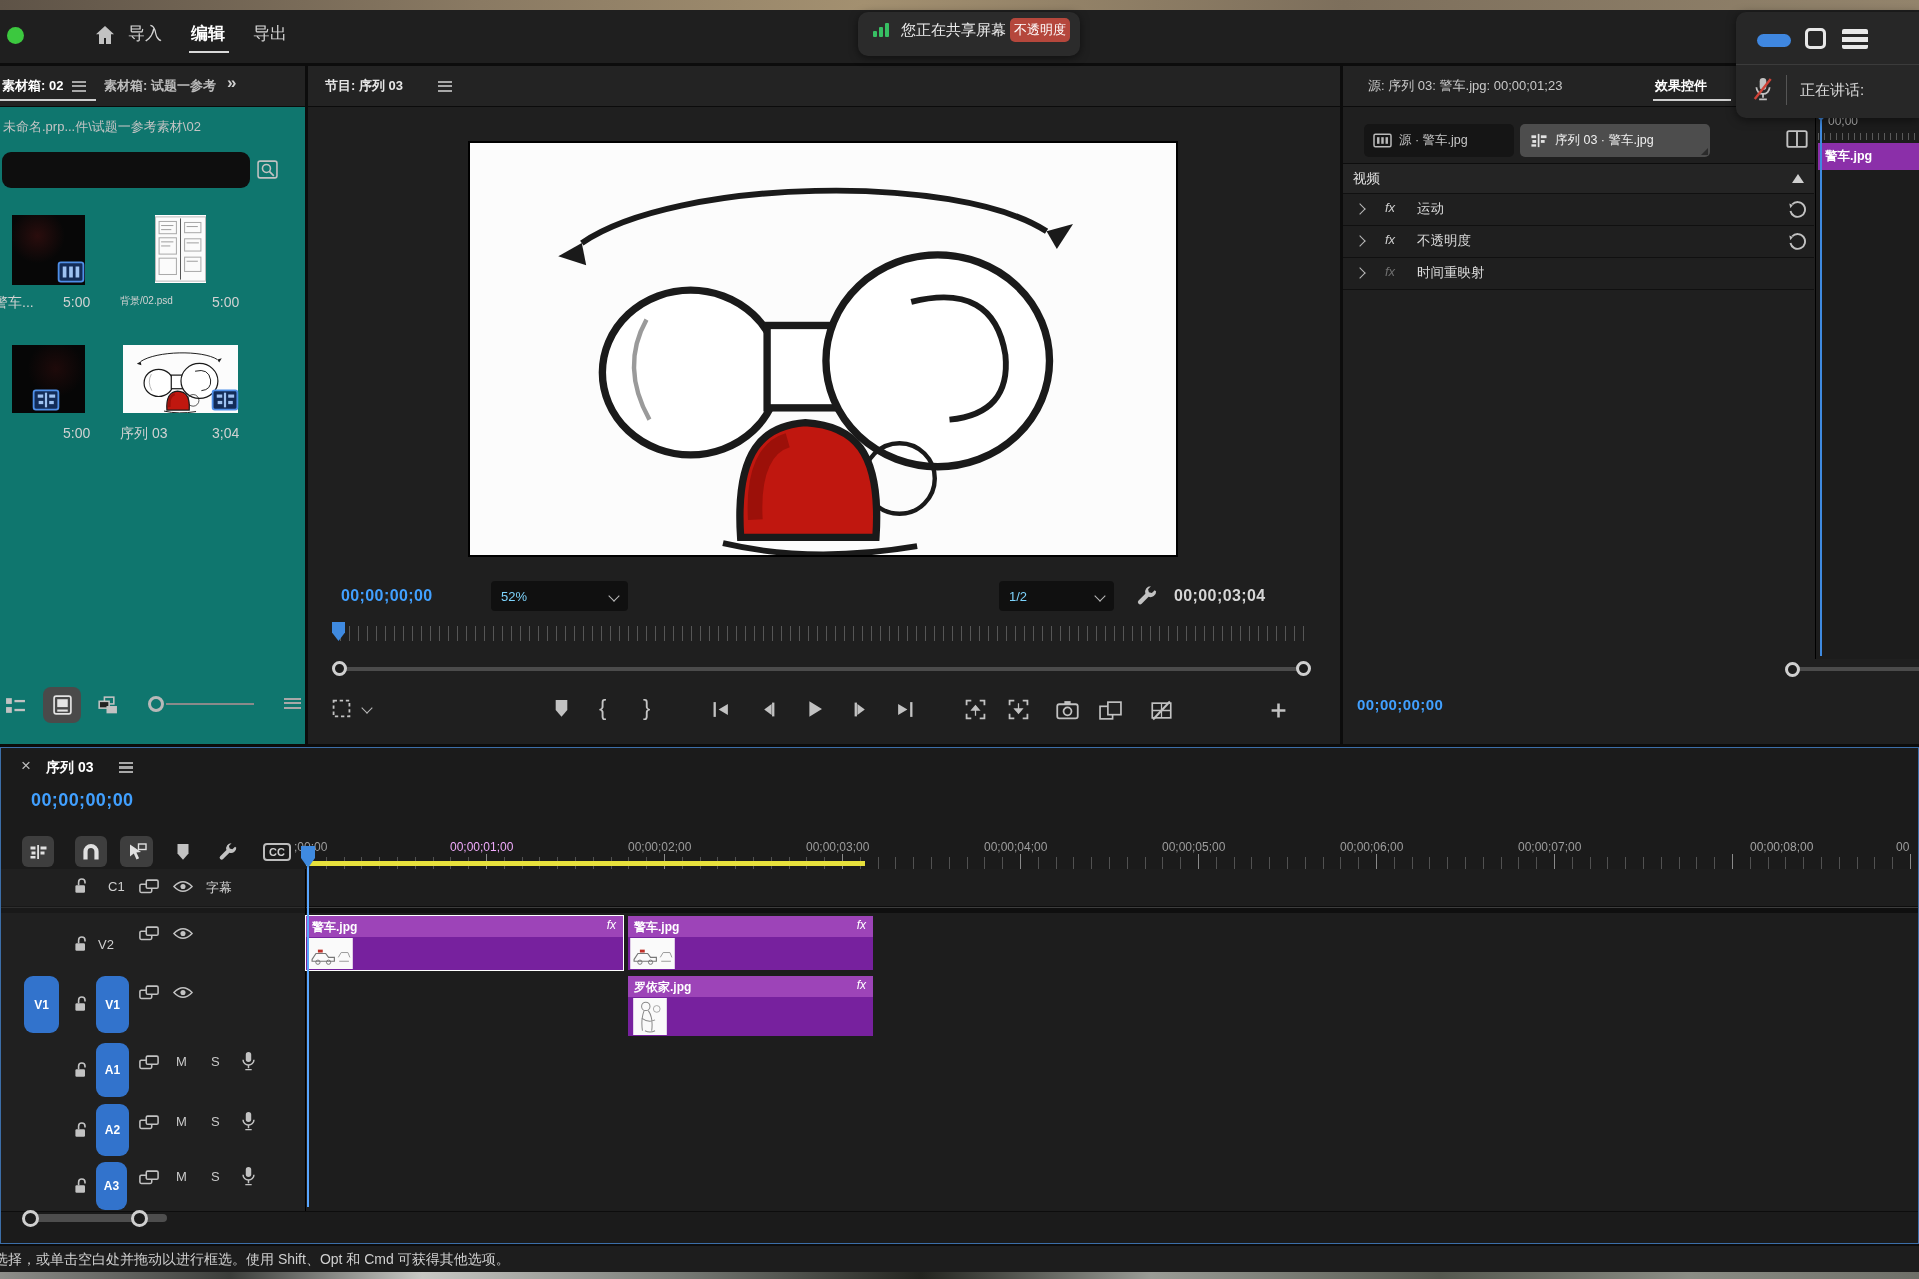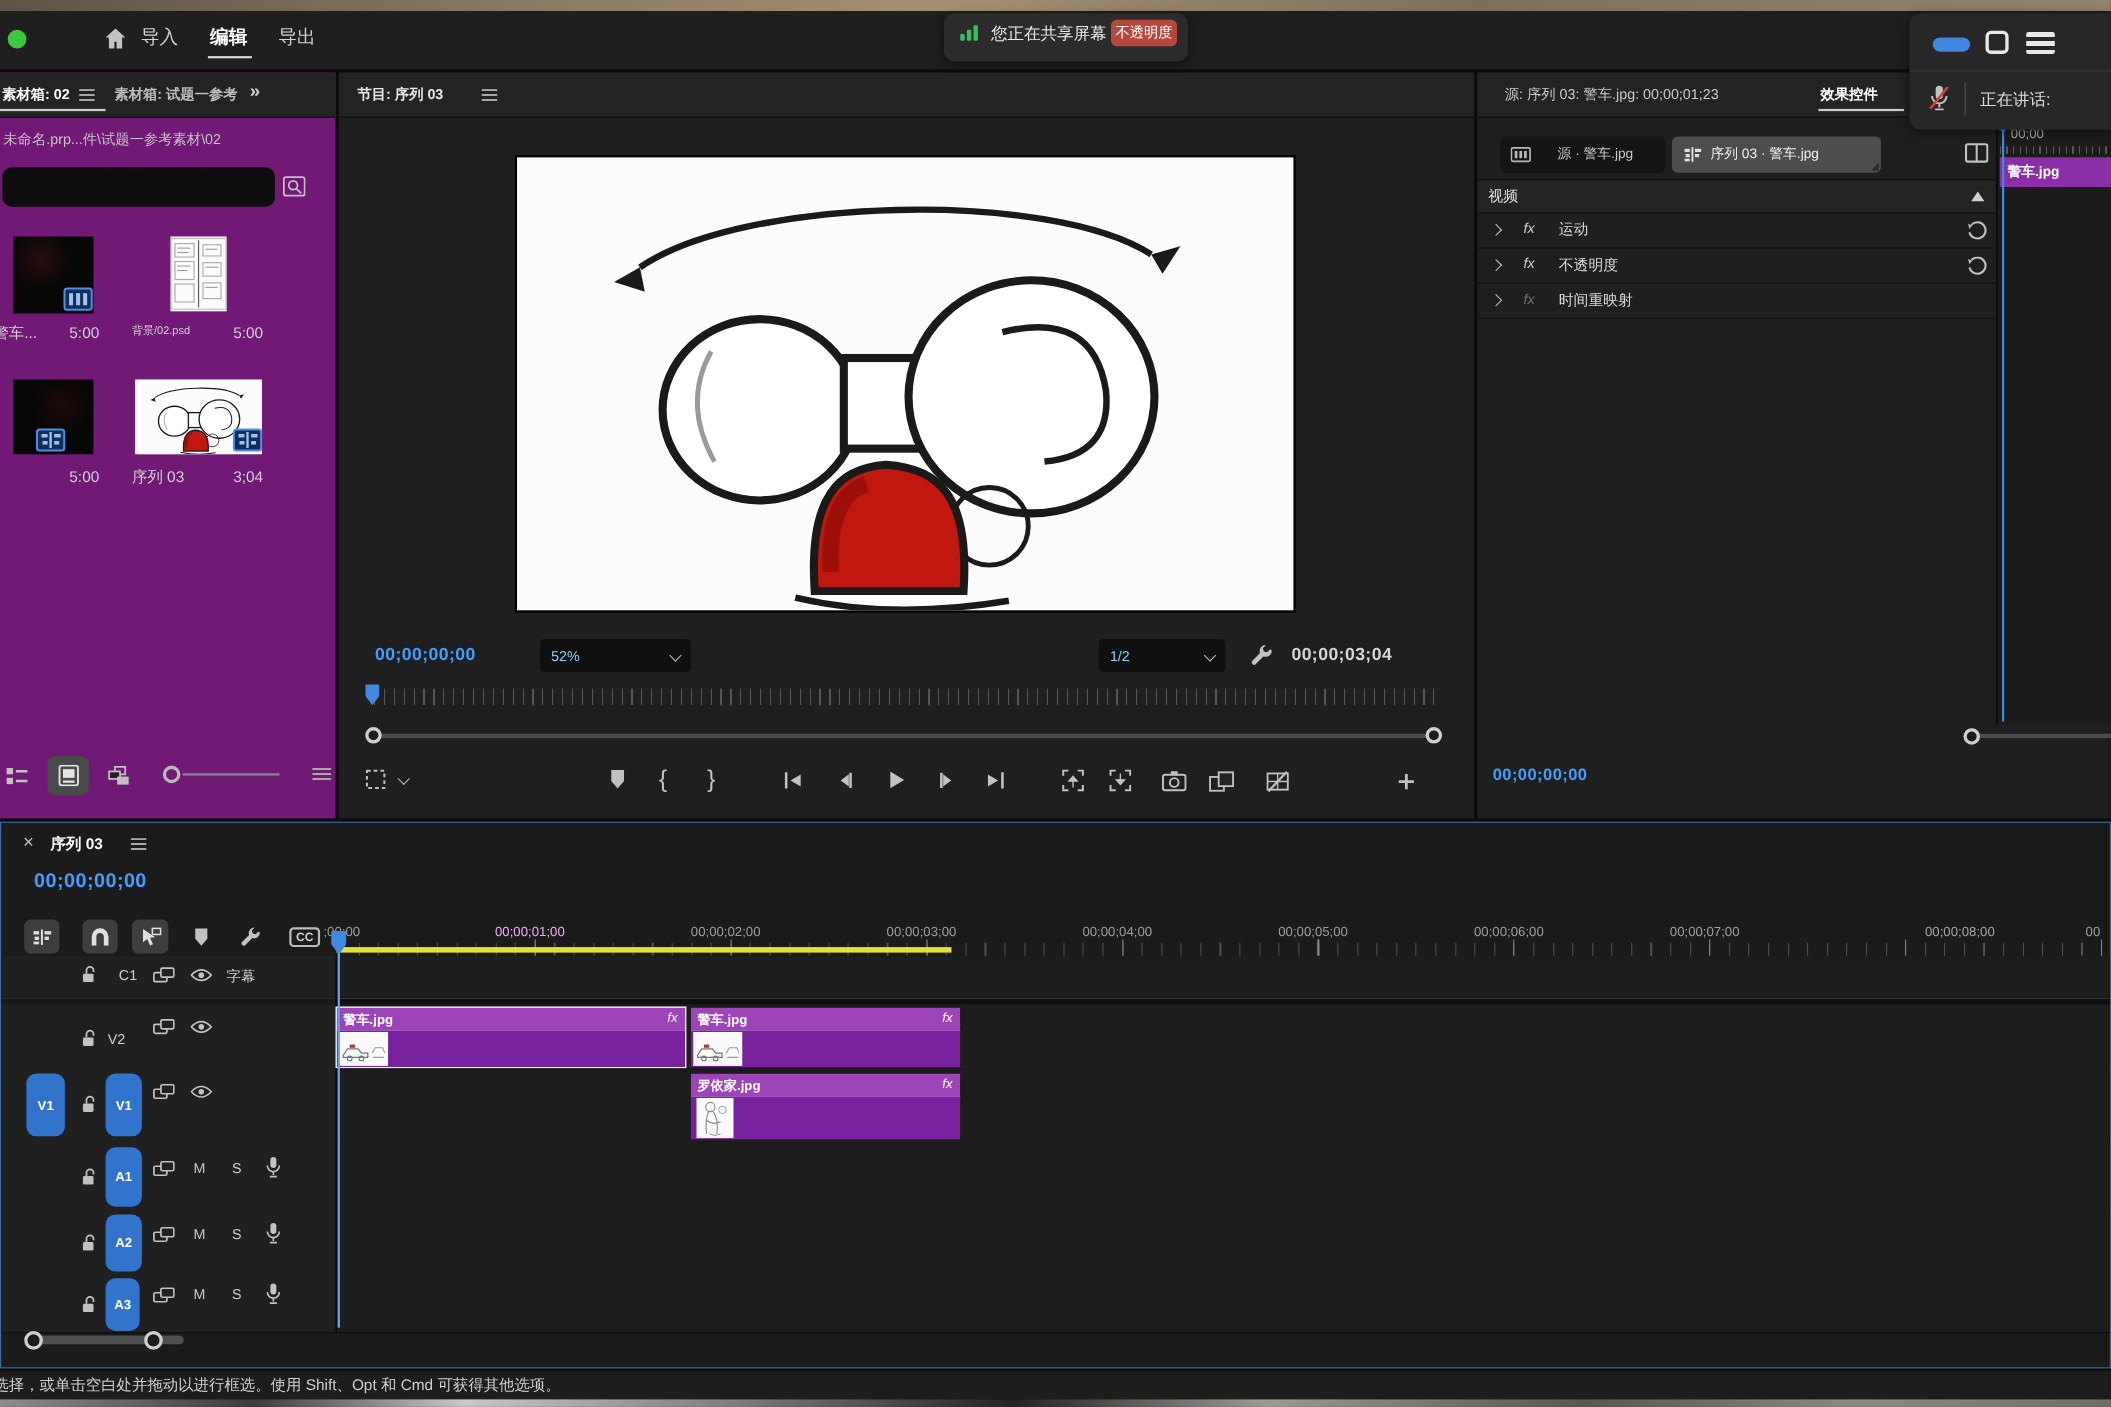--- a/index.html
+++ b/index.html
@@ -1,19 +1,19 @@
 <!DOCTYPE html>
 <html><head>
 <meta charset="utf-8">
 <style>
   html,body{margin:0;padding:0}
   body{width:1919px;height:1279px;position:relative;overflow:hidden;background:#0c0c0c;
        font-family:"Liberation Sans","DejaVu Sans",sans-serif;color:#c9c9c9;-webkit-font-smoothing:antialiased}
   .abs{position:absolute}
-  .panel{position:absolute;background:#701a75;overflow:hidden}
+  .panel{position:absolute;background:#0f766e;overflow:hidden}
   .phead{position:absolute;left:0;top:0;right:0;height:40px;background:#232323;border-bottom:1px solid #0b0b0b}
   .ptab{font-size:13px;font-weight:bold;color:#cfcfcf;white-space:nowrap}
   .menu3{display:inline-block;width:14px;height:11px;background:repeating-linear-gradient(#a8a8a8 0 2px,transparent 2px 4.5px)}
   .chevd{display:inline-block;width:7px;height:7px;border-right:1.7px solid #b9b9b9;border-bottom:1.7px solid #b9b9b9;transform:rotate(45deg)}
   .chevr{display:inline-block;width:7px;height:7px;border-right:1.7px solid #b9b9b9;border-bottom:1.7px solid #b9b9b9;transform:rotate(-45deg)}
   .tc{color:#41a0ff;font-weight:bold;letter-spacing:.4px}
   .well{position:absolute;background:#101010;border-radius:4px;color:#7dd3fc;font-size:13px;display:flex;align-items:center;justify-content:space-between;padding:0 10px;box-sizing:border-box}
   .tbtn{position:absolute;background:#3e3e3e;border-radius:6px;display:flex;align-items:center;justify-content:center;color:#d2d2d2}
   .bluebtn{position:absolute;background:#3273cc;border-radius:9px;color:#fff;display:flex;align-items:center;justify-content:center;font-size:12px;font-weight:bold}
   .ic{display:block;color:#c2c2c2}
@@ -433,21 +433,21 @@
     </div>
 </div>
 
 <div class="panel" style="left:1343px;top:66px;width:576px;height:678px;background:#1f1f1f">
   <div class="phead" style="background:#232323">
     <span class="abs ptab" style="left:25px;top:11px;color:#c9c9c9;font-weight:normal">源: 序列 03: 警车.jpg: 00;00;01;23</span>
     <span class="abs ptab" style="left:312px;top:11px;color:#fff">效果控件</span>
     <div class="abs" style="left:310px;top:33px;width:78px;height:2px;background:#cfcfcf"></div>
   </div>
 
-  <div class="abs" style="left:21px;top:58px;width:150px;height:33px;background:#151515;border-radius:5px;display:flex;align-items:center;gap:24px;padding:0 9px;box-sizing:border-box">
+  <div class="abs" style="left:21px;top:58px;width:150px;height:33px;background:#151515;border-radius:5px;display:flex;align-items:center;gap:7px;padding:0 9px;box-sizing:border-box">
     <svg class="ic" width="19" height="17" style="color:#b9b9b9">
         <use href="#sy-filmsmall"></use>
       </svg>
     <span style="font-size:12.5px;color:#c6c6c6;white-space:nowrap">源 · 警车.jpg</span>
   </div>
   <div class="abs" style="left:177px;top:58px;width:190px;height:33px;background:#4d4d4d;border-radius:5px;display:flex;align-items:center;gap:7px;padding:0 9px;box-sizing:border-box">
     <svg class="ic" width="19" height="17" style="color:#e2e2e2">
         <use href="#sy-seqsmall"></use>
       </svg>
     <span style="font-size:12.5px;color:#f0f0f0;white-space:nowrap">序列 03 · 警车.jpg</span>

